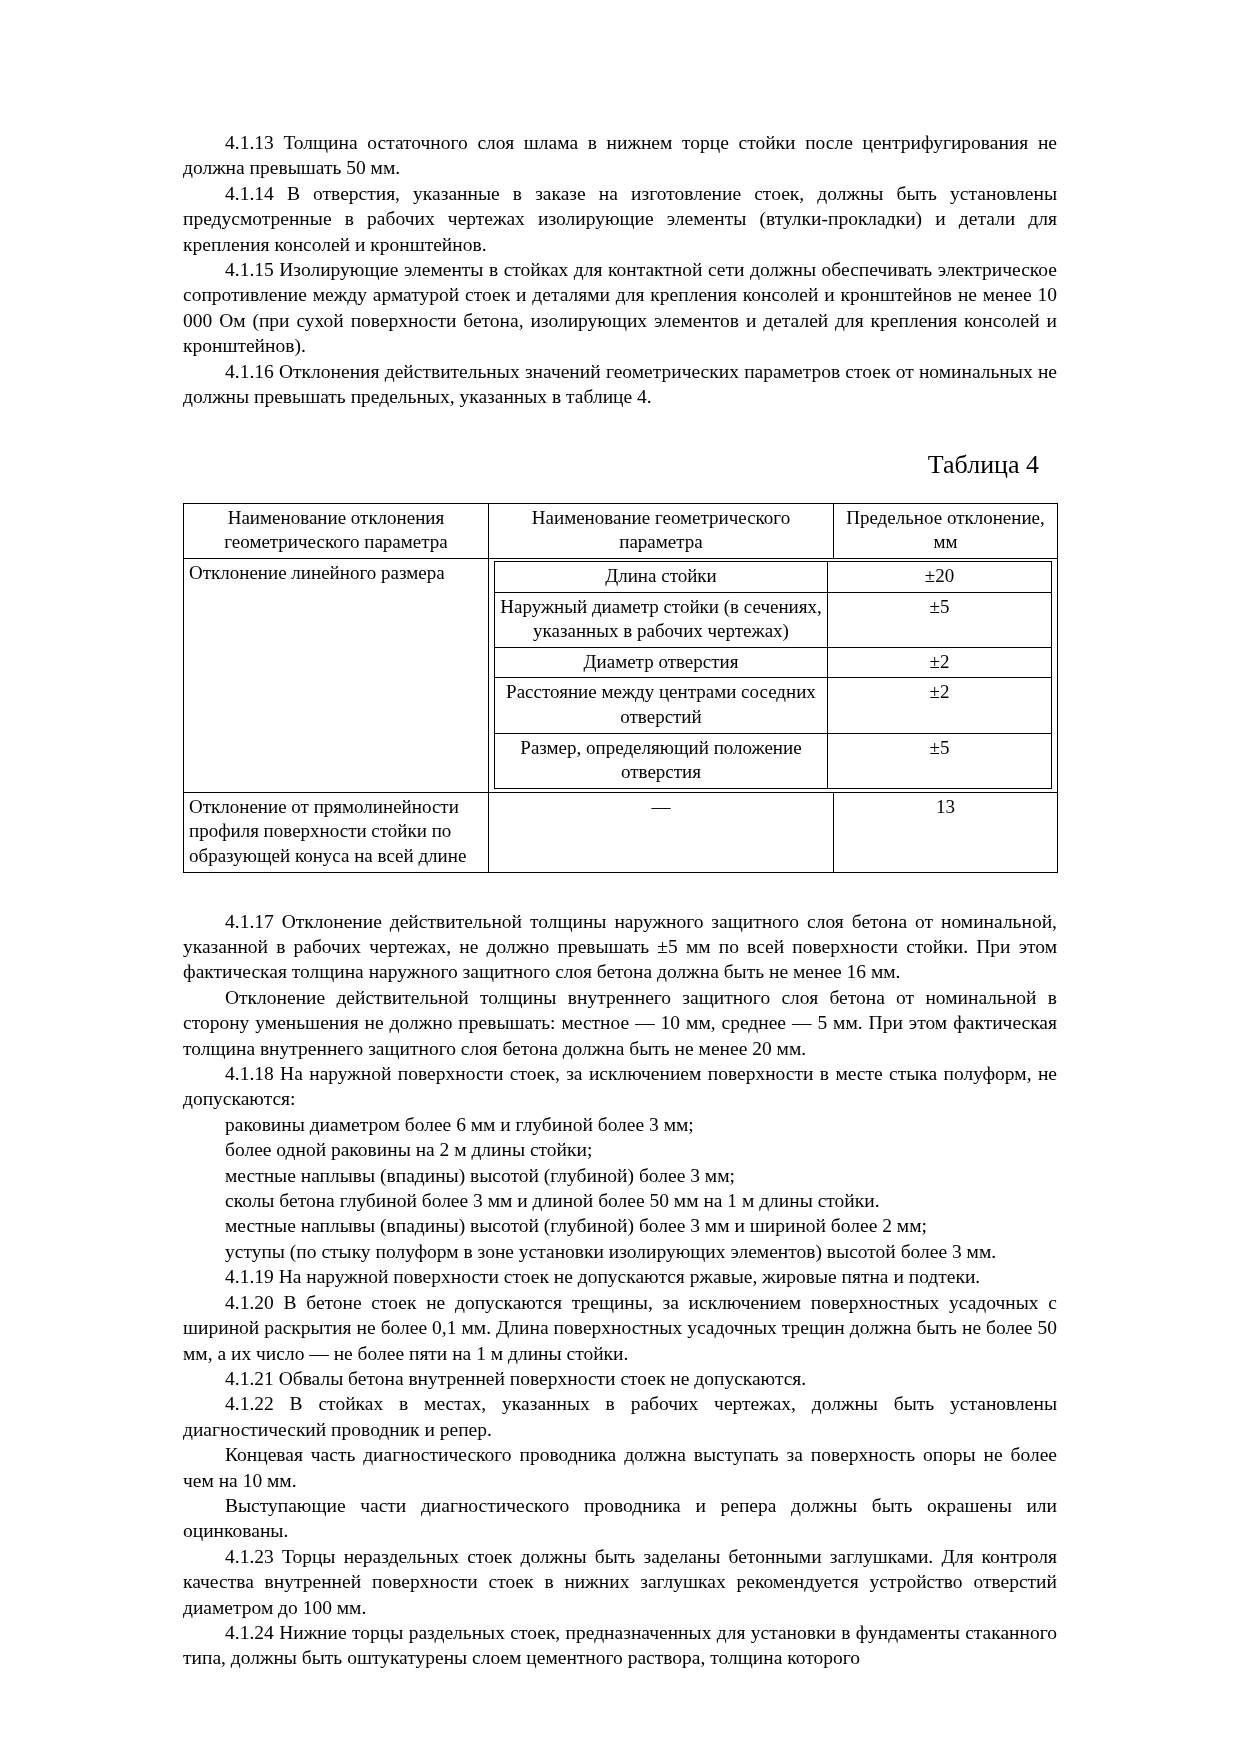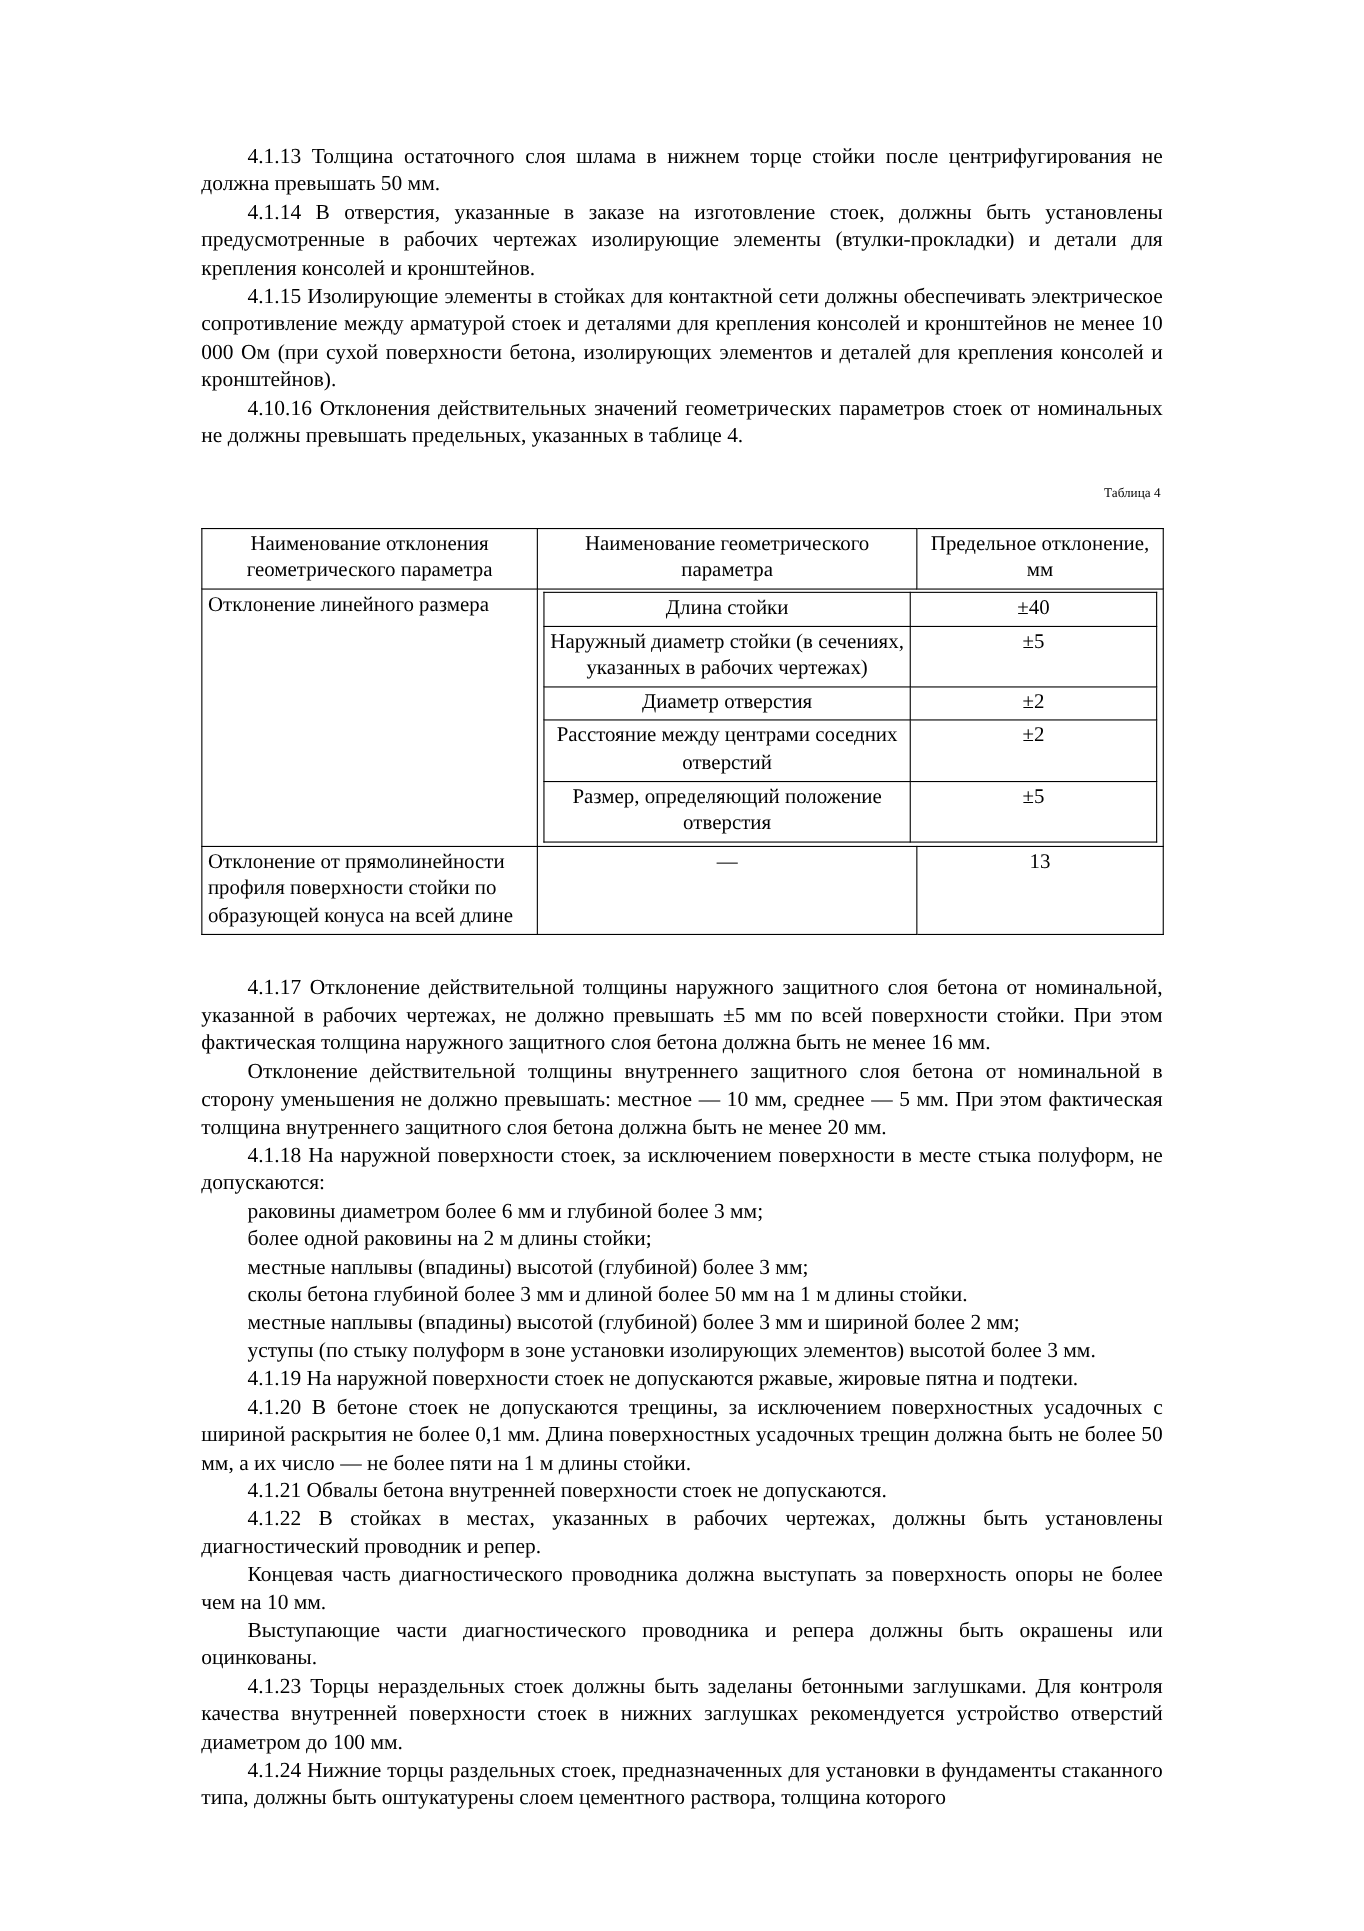--- a/index.html
+++ b/index.html
@@ -34,24 +34,24 @@
     text-indent: 42px;
     font-size: 19.5px;
     line-height: 25.4px;
     text-align: left;
   }
   p.last-line-left {
     text-align-last: left;
   }
 
   .table-caption {
-    font-size: 12px;
+    font-size: 26px;
     line-height: 25.4px;
     text-align: right;
-    margin: 0;
+    margin: 16px;
     padding-top: 27px;
     padding-bottom: 9px;
     padding-right: 2px;
   }
 
   table.spec {
     border-collapse: collapse;
     width: 100%;
     table-layout: fixed;
     margin-top: 9px;
@@ -94,21 +94,21 @@
 </style>
 </head>
 <body>
 
 <div class="page">
 
   <section>
     <p class="para last-line-left">4.1.13 Толщина остаточного слоя шлама в нижнем торце стойки после центрифугирования не должна превышать 50 мм.</p>
     <p class="para last-line-left">4.1.14 В отверстия, указанные в заказе на изготовление стоек, должны быть установлены предусмотренные в рабочих чертежах изолирующие элементы (втулки-прокладки) и детали для крепления консолей и кронштейнов.</p>
     <p class="para last-line-left">4.1.15 Изолирующие элементы в стойках для контактной сети должны обеспечивать электрическое сопротивление между арматурой стоек и деталями для крепления консолей и кронштейнов не менее 10 000 Ом (при сухой поверхности бетона, изолирующих элементов и деталей для крепления консолей и кронштейнов).</p>
-    <p class="para last-line-left">4.10.16 Отклонения действительных значений геометрических параметров стоек от номинальных не должны превышать предельных, указанных в таблице 4.</p>
+    <p class="para last-line-left">4.1.16 Отклонения действительных значений геометрических параметров стоек от номинальных не должны превышать предельных, указанных в таблице 4.</p>
   </section>
 
   <p class="table-caption">Таблица 4</p>
 
   <table class="spec">
     <colgroup>
       <col class="col-a">
       <col class="col-b">
       <col class="col-c">
     </colgroup>
@@ -124,21 +124,21 @@
         <td class="cell-left">Отклонение линейного размера</td>
         <td class="cell-left" colspan="2">
           <table class="subtable">
             <colgroup>
                 <col>
                 <col style="width:224px">
               </colgroup>
             <tbody>
               <tr>
                 <td class="sub-name">Длина стойки</td>
-                <td class="sub-val">±40</td>
+                <td class="sub-val">±20</td>
               </tr>
               <tr>
                 <td class="sub-name">Наружный диаметр стойки (в сечениях, указанных в рабочих чертежах)</td>
                 <td class="sub-val">±5</td>
               </tr>
               <tr>
                 <td class="sub-name">Диаметр отверстия</td>
                 <td class="sub-val">±2</td>
               </tr>
               <tr>

